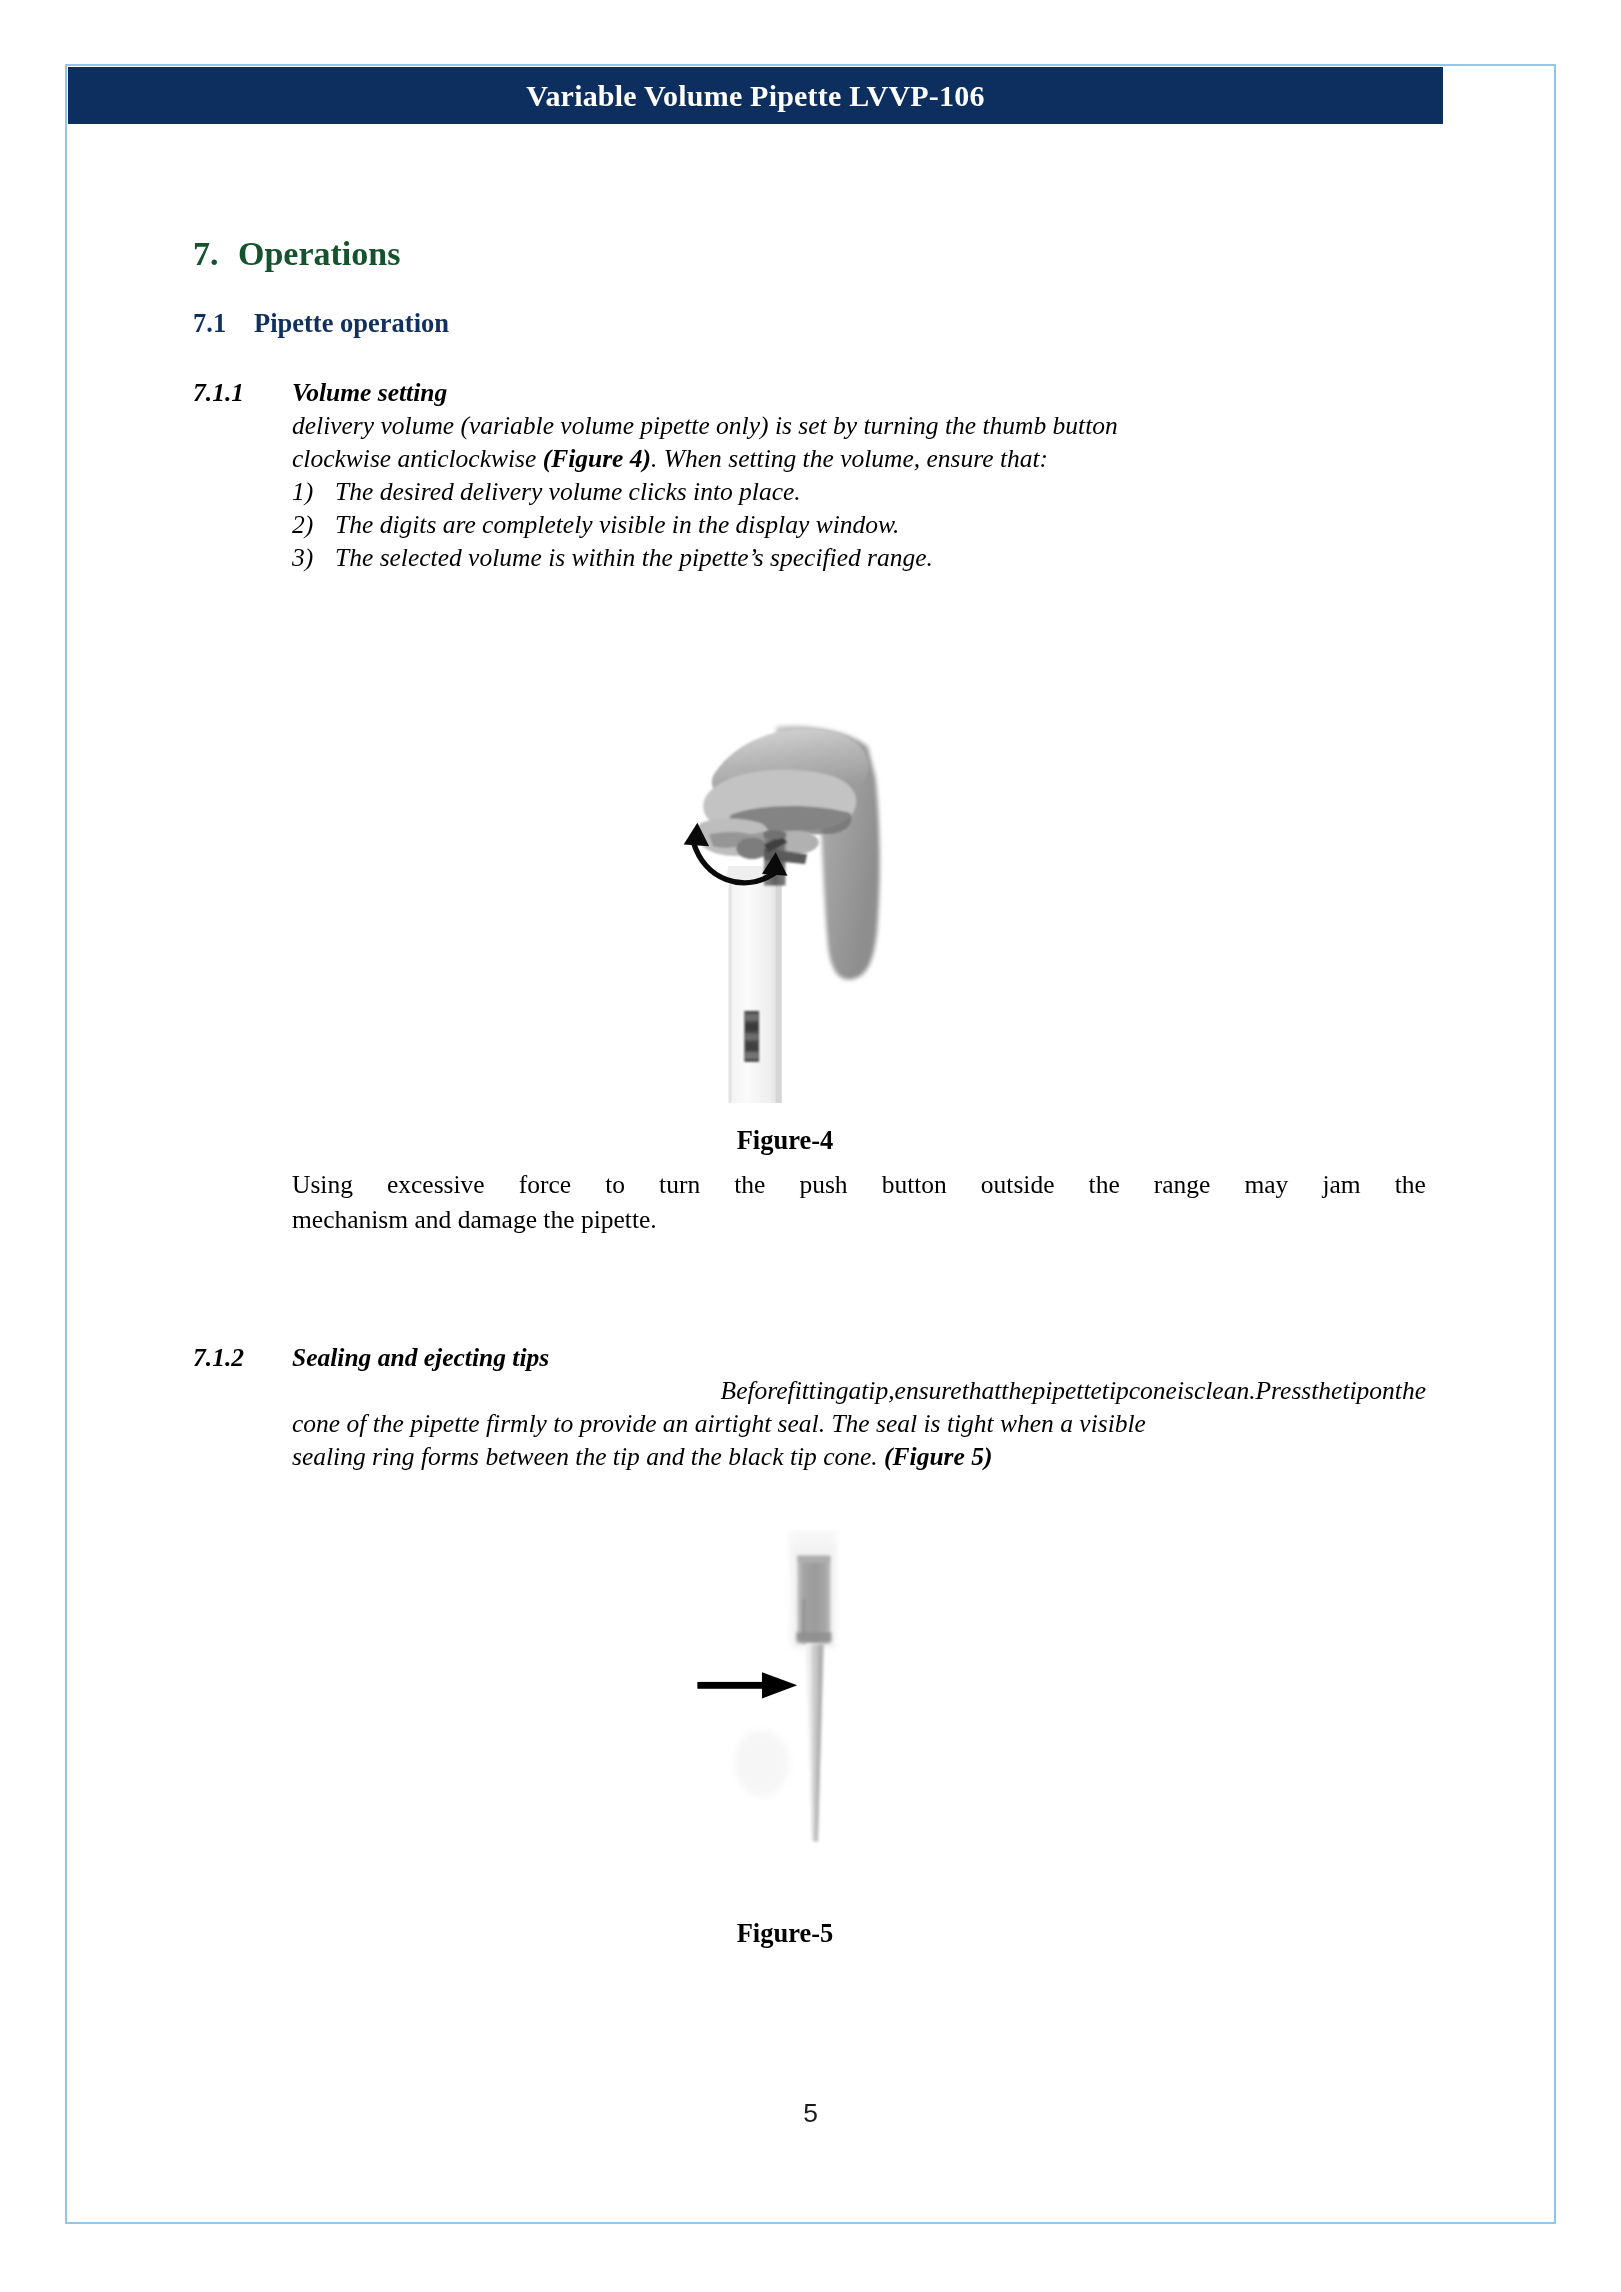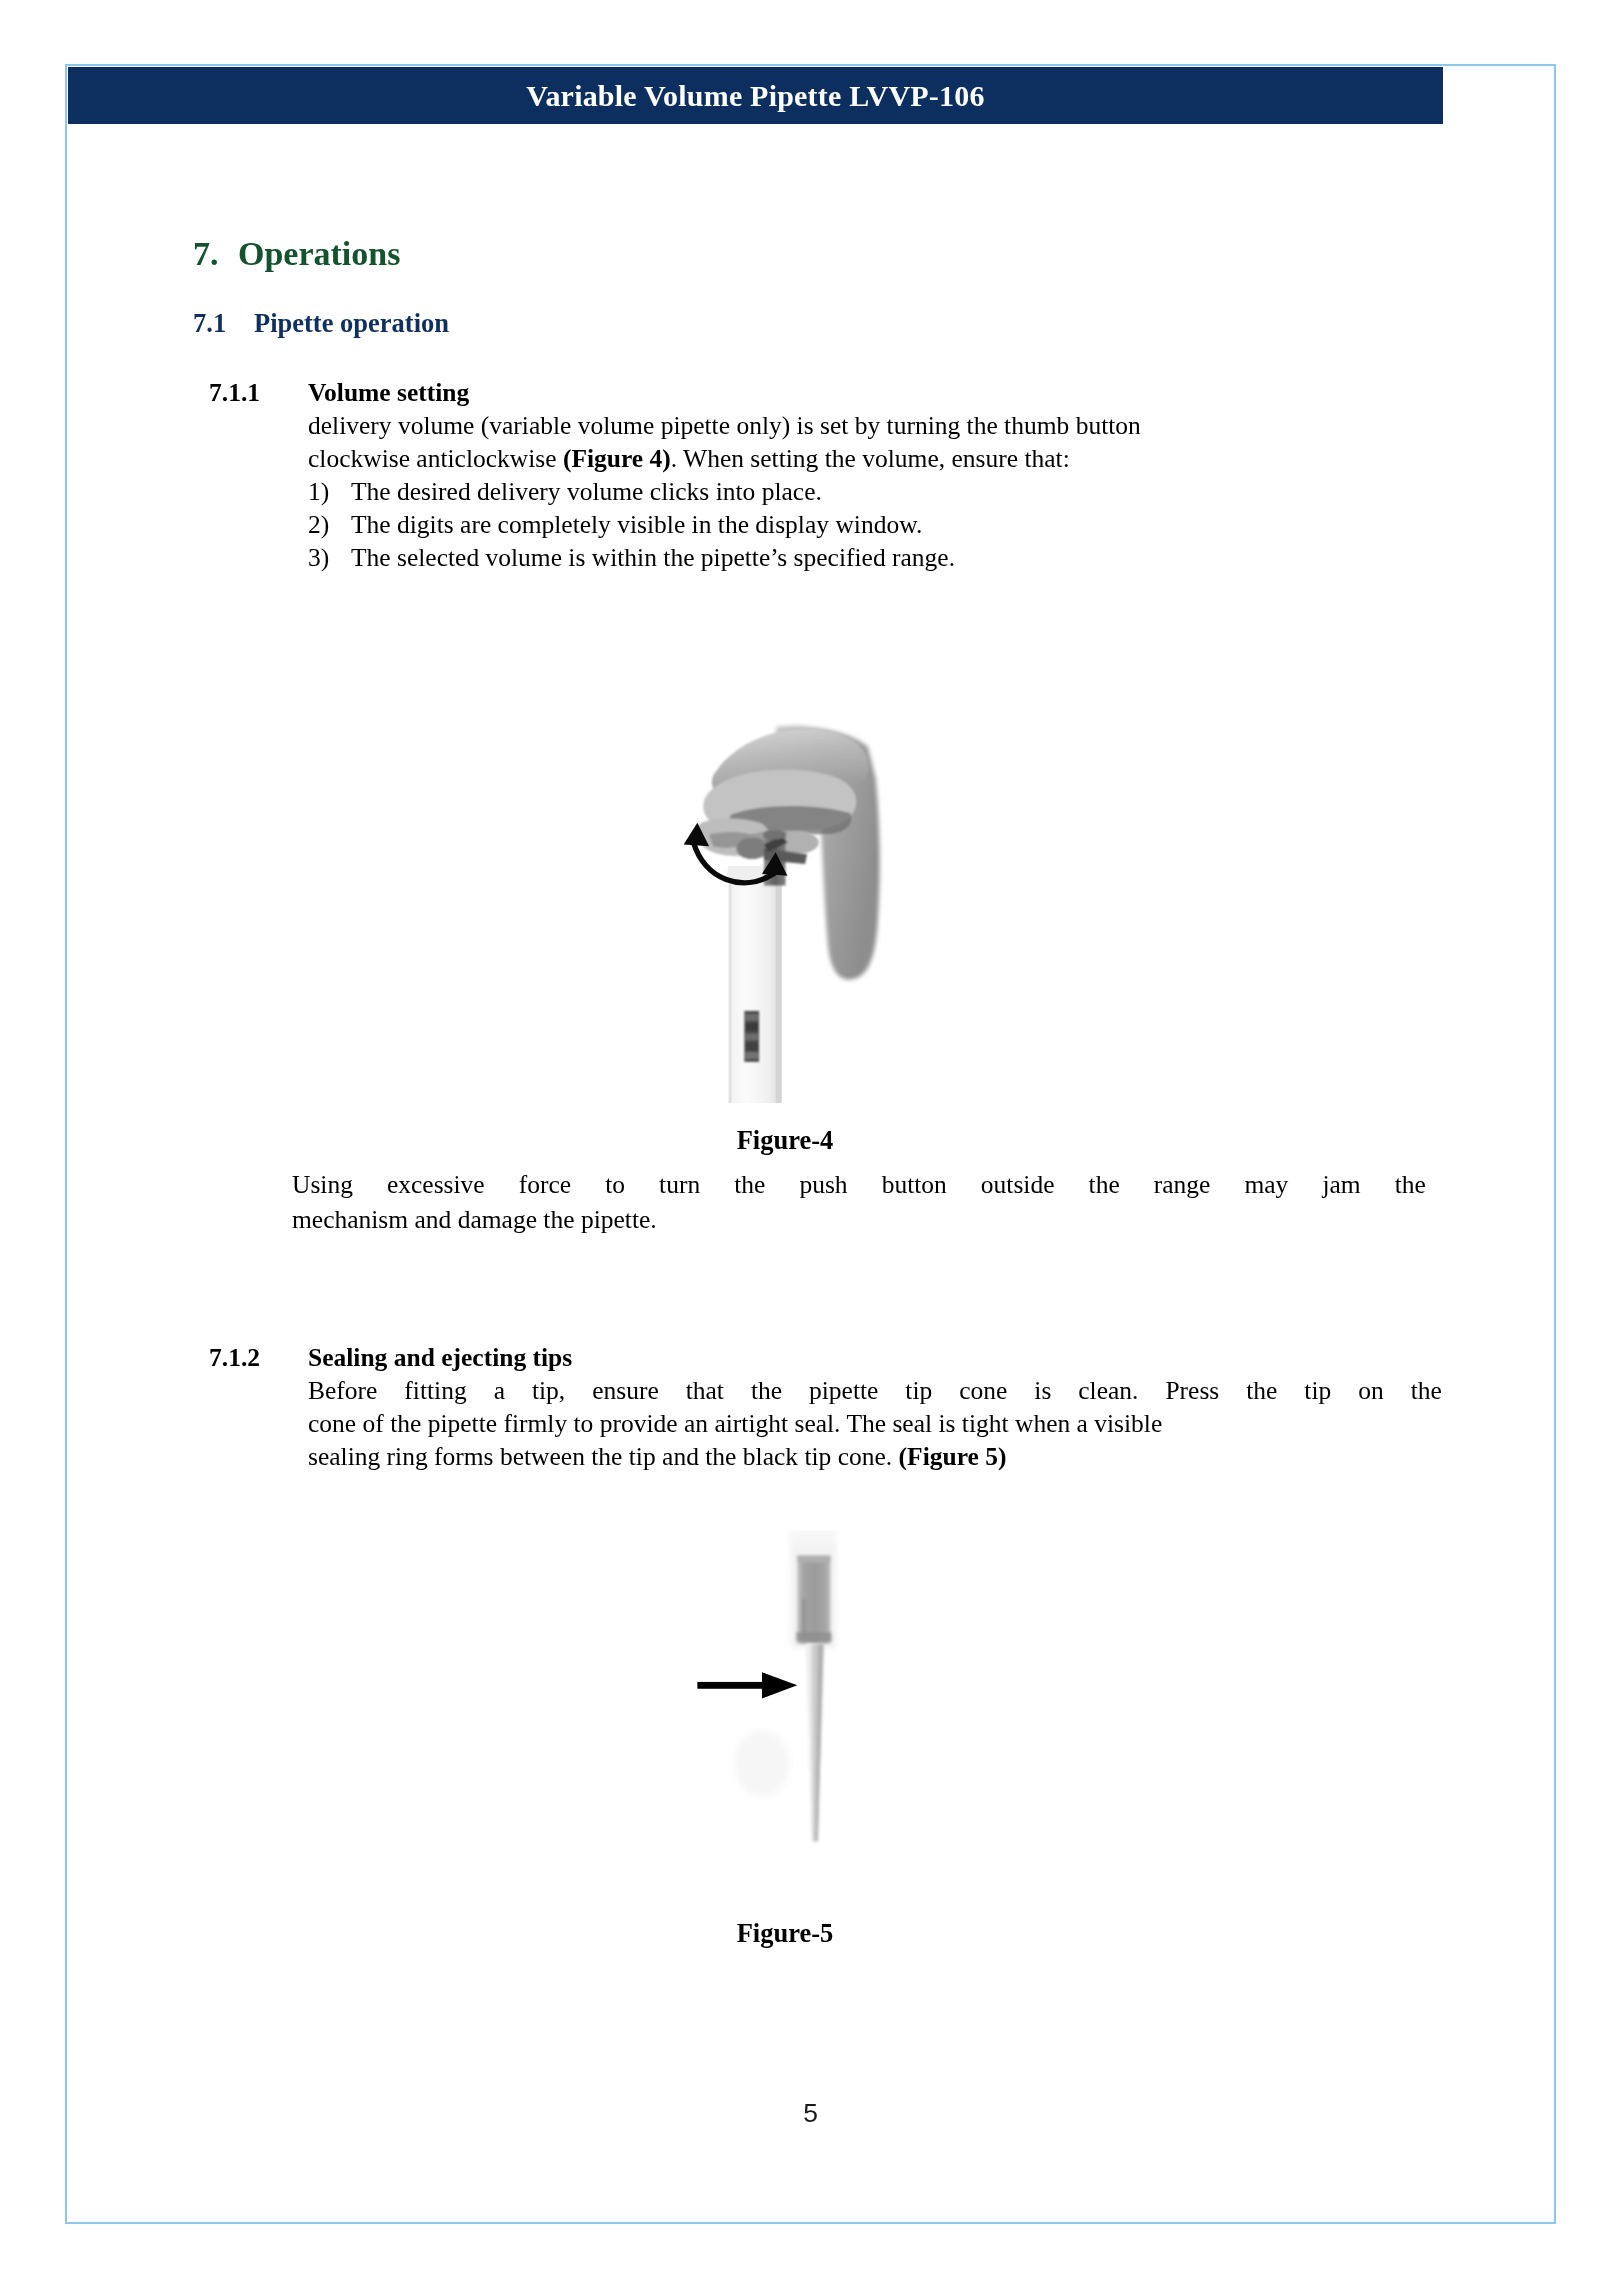--- a/index.html
+++ b/index.html
@@ -80,22 +80,23 @@
     font-weight: bold;
     font-size: 26.5px;
     line-height: 1.15;
     white-space: nowrap;
   }
   .h2-row .num { display: inline-block; width: 61px; }
 
   
   .subsec {
     position: absolute;
-    left: 209px;
+    left: 193px;
     width: 1233px;
+    font-style: italic;
   }
   .subsec-head {
     font-weight: bold;
     font-size: 25.5px;
     color: #000000;
     line-height: 1.2;
     white-space: nowrap;
   }
   .subsec-head .num {
     display: inline-block;
@@ -333,21 +334,21 @@
       <span>the</span>
     </span>
     <span>mechanism and damage the pipette.</span>
   </div>
 
   <div class="subsec" style="top:1220px;">
     <div class="subsec-head">
       <span class="num">7.1.2</span><span>Sealing and ejecting tips</span>
     </div>
     <div class="subsec-body">
-      <div style="display:flex;justify-content:space-between;">
+      <div style="display:flex;justify-content:flex-end;">
         <span>Before</span>
         <span>fitting</span>
         <span>a</span>
         <span>tip,</span>
         <span>ensure</span>
         <span>that</span>
         <span>the</span>
         <span>pipette</span>
         <span>tip</span>
         <span>cone</span>

